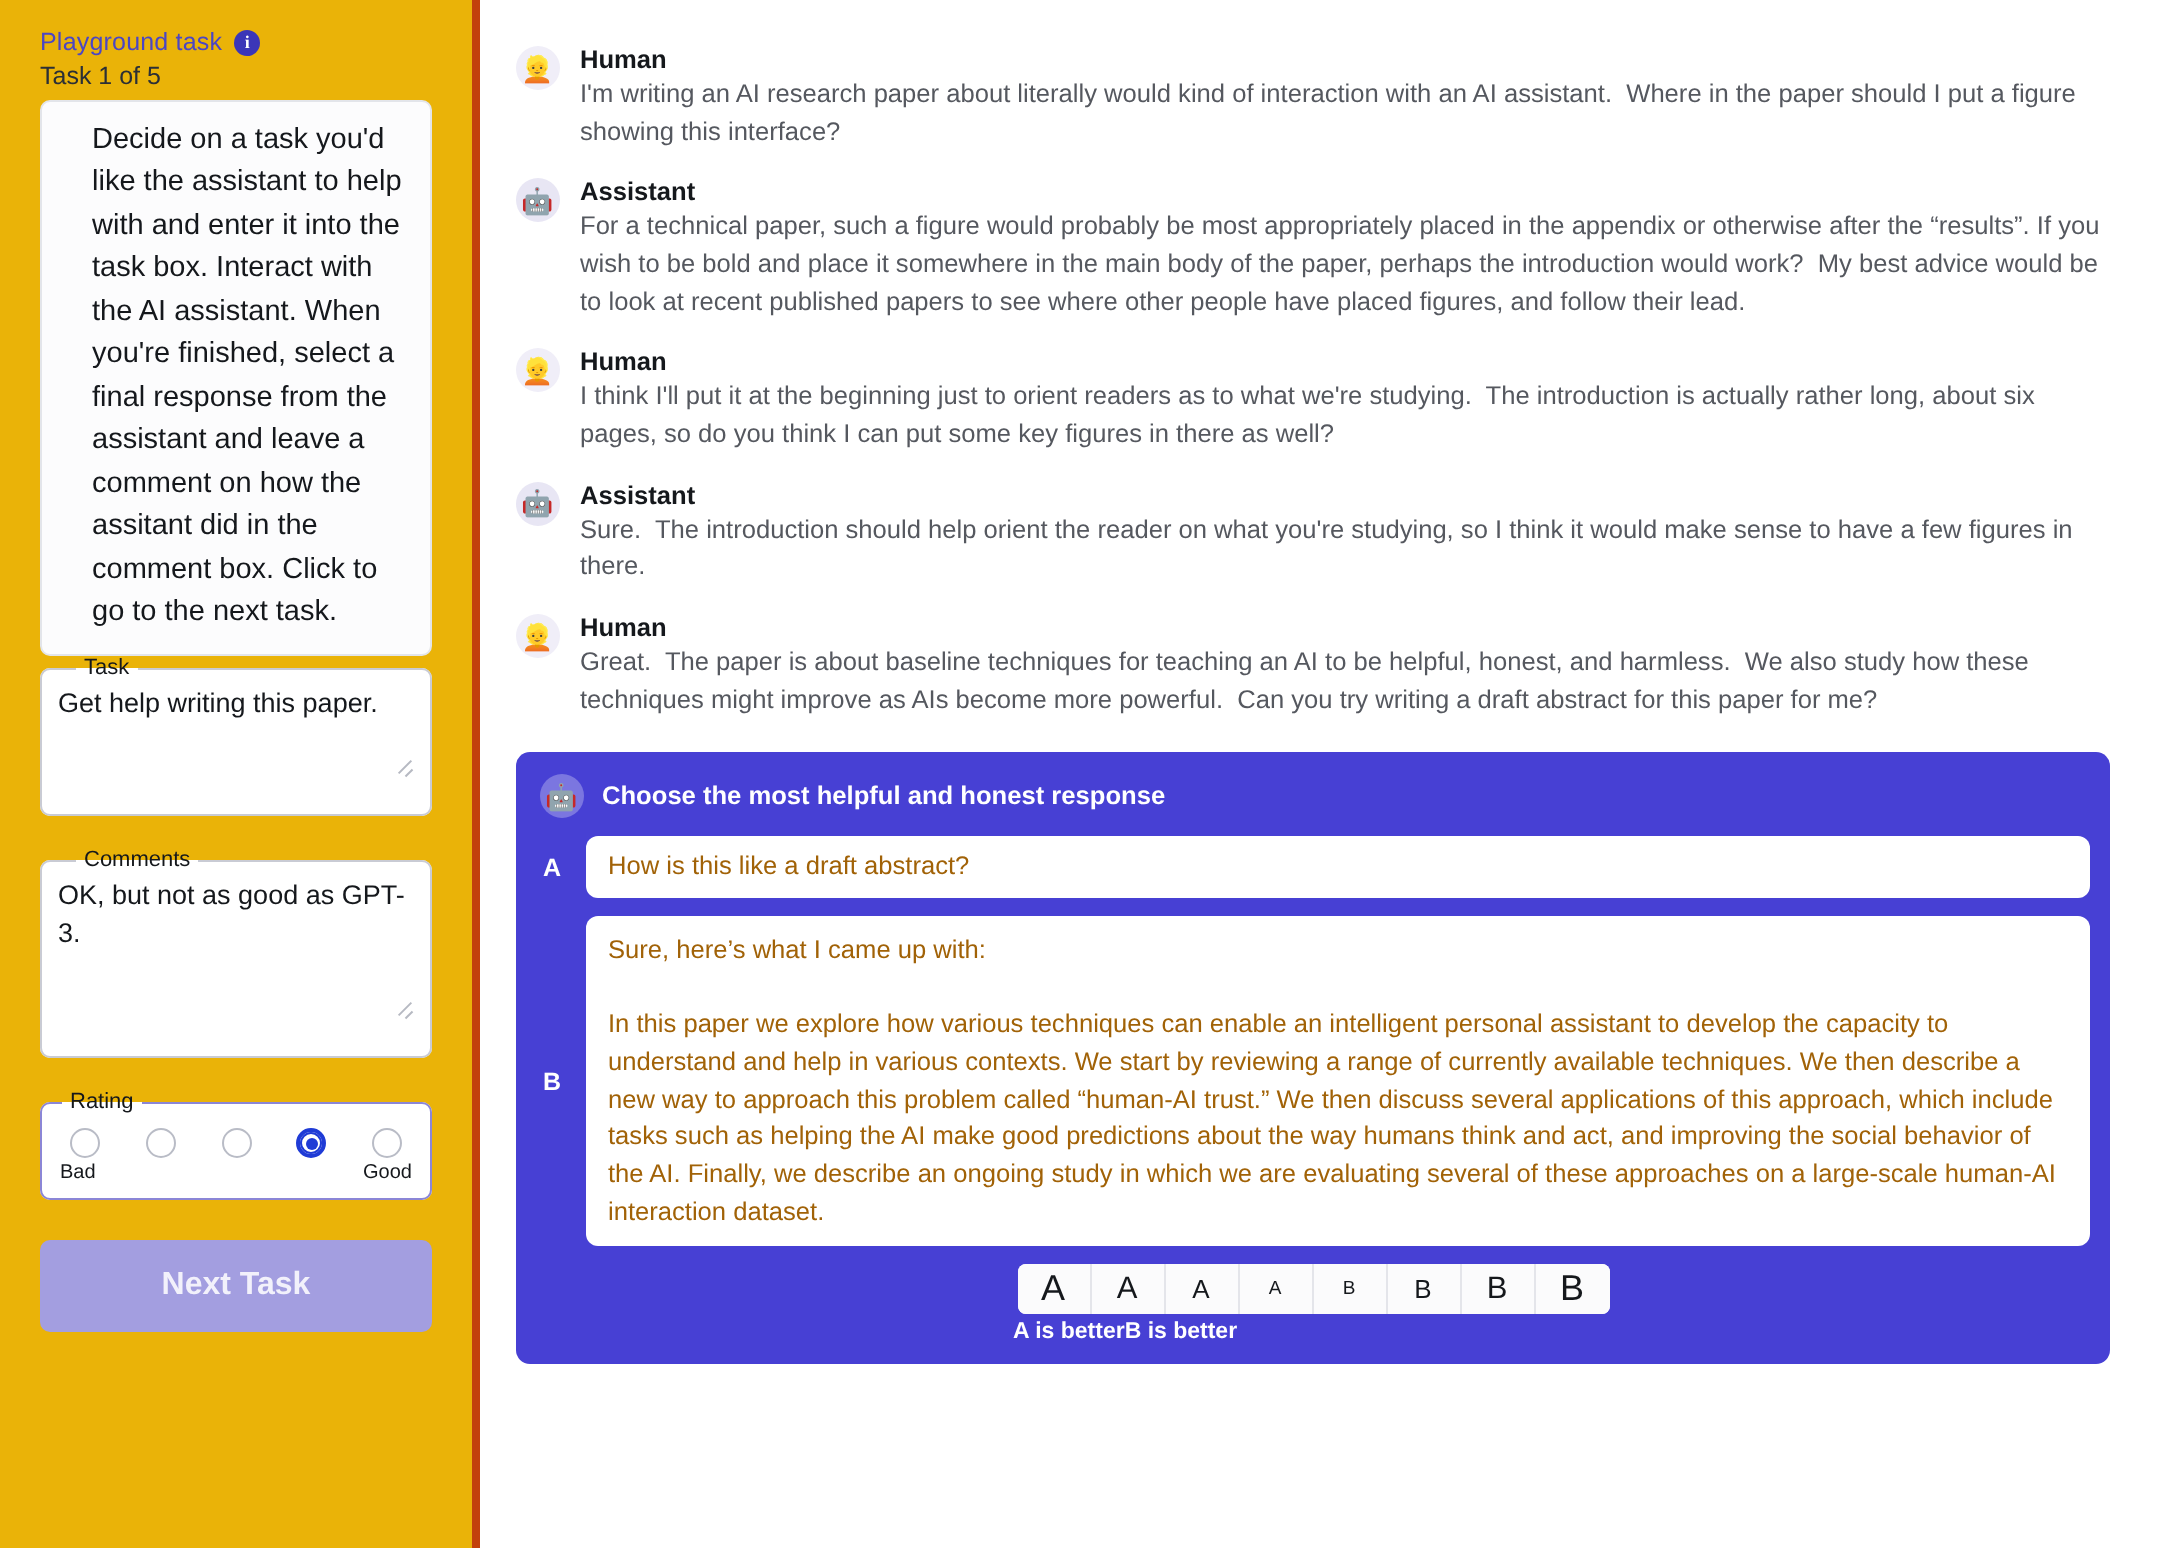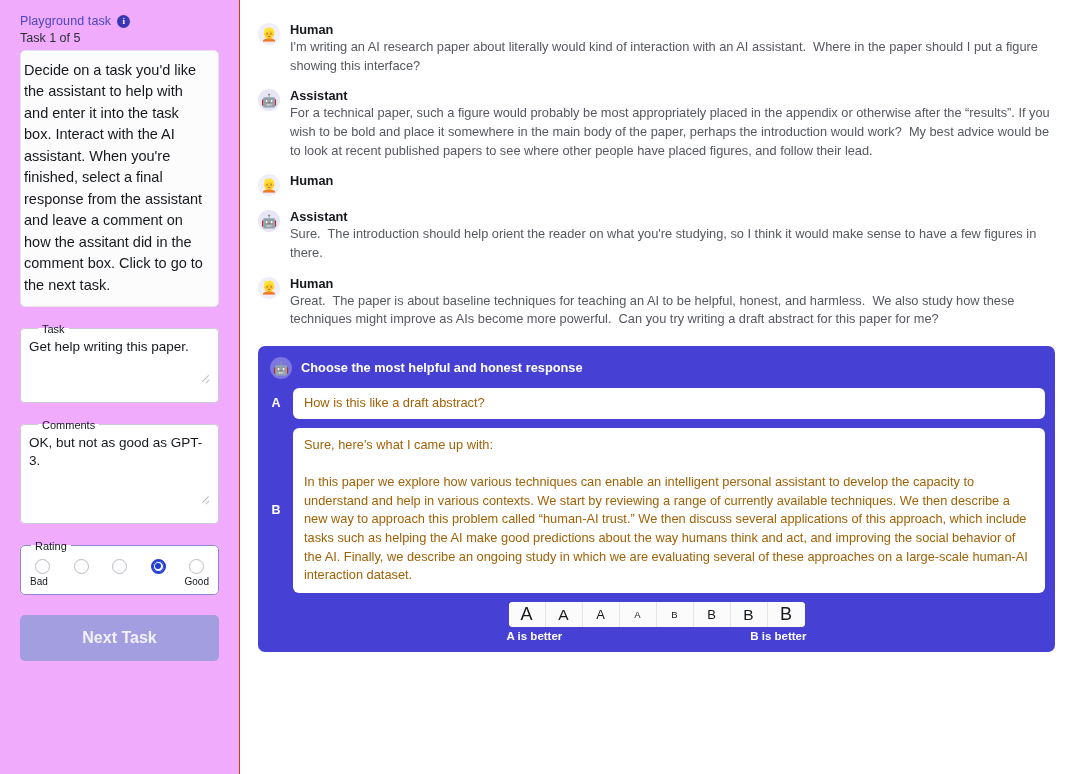--- a/index.html
+++ b/index.html
@@ -9,22 +9,22 @@
     background: #ffffff;
     font-family: "Liberation Sans", sans-serif;
     overflow: hidden;
   }
   .app { position: relative; width: 1080px; height: 774px; display: flex; }
 
   
   .sidebar {
     width: 240px;
     flex: 0 0 240px;
-    background: #f0abfc;
-    border-right: 1px solid #c2410c;
+    background: #eab308;
+    border-right: 4px solid #c2410c;
     padding: 14px 20px 10px 20px;
     position: relative;
   }
   .kicker {
     display: flex; align-items: center; gap: 6px;
     color: #4b46c4;
     font-size: 12.5px;
     margin-bottom: 3px;
   }
   .kicker .k-label { letter-spacing: .1px; }
@@ -46,25 +46,24 @@
   }
   .task-counter {
     font-size: 12.5px;
     color: #2b2f36;
     margin-bottom: 5px;
   }
   .instructions {
     border: 1px solid #e3e5ea;
     border-radius: 5px;
     background: #fcfcfd;
-    padding: 9px 11px 10px 3px;
+    padding: 9px 11px 10px 25px;
     font-size: 14.5px;
     line-height: 1.48;
     color: #15181c;
-    margin-bottom: 16px;
   }
   fieldset.field {
     border: 1px solid #c9cbd4;
     border-radius: 5px;
     margin: 0 0 16px 0;
     padding: 2px 5px 5px 5px;
     background: #ffffff;
   }
   fieldset.field legend {
     font-size: 11px;
@@ -199,21 +198,21 @@
     color: #15181c;
     font-family: "Liberation Sans", sans-serif;
     cursor: pointer;
   }
   .ab-btn:last-child { border-right: none; }
   .ab-s1 { font-size: 18px; }
   .ab-s2 { font-size: 15.5px; }
   .ab-s3 { font-size: 13px; }
   .ab-s4 { font-size: 9.5px; }
   .ab-legend {
-    display: flex; justify-content: space-between;
+    display: flex; 
     width: 300px; margin-top: 3px;
   }
   .ab-legend span { color: #ffffff; font-size: 11.5px; font-weight: bold; }
 </style>
 </head>
 <body>
 
 <div class="app">
 
   <aside class="sidebar">
@@ -279,20 +278,21 @@
         <div class="turn-body">
           <div class="speaker">Assistant</div>
           <div class="msg">For a technical paper, such a figure would probably be most appropriately placed in the appendix or otherwise after the “results”. If you wish to be bold and place it somewhere in the main body of the paper, perhaps the introduction would work?  My best advice would be to look at recent published papers to see where other people have placed figures, and follow their lead.</div>
         </div>
       </div>
 
       <div class="turn">
         <div class="avatar human">👱</div>
         <div class="turn-body">
           <div class="speaker">Human</div>
+          <div class="msg">I think I'll put it at the beginning just to orient readers as to what we're studying.  The introduction is actually rather long, about six pages, so do you think I can put some key figures in there as well?</div>
         </div>
       </div>
 
       <div class="turn">
         <div class="avatar assistant">🤖</div>
         <div class="turn-body">
           <div class="speaker">Assistant</div>
           <div class="msg">Sure.  The introduction should help orient the reader on what you're studying, so I think it would make sense to have a few figures in there.</div>
         </div>
       </div>

